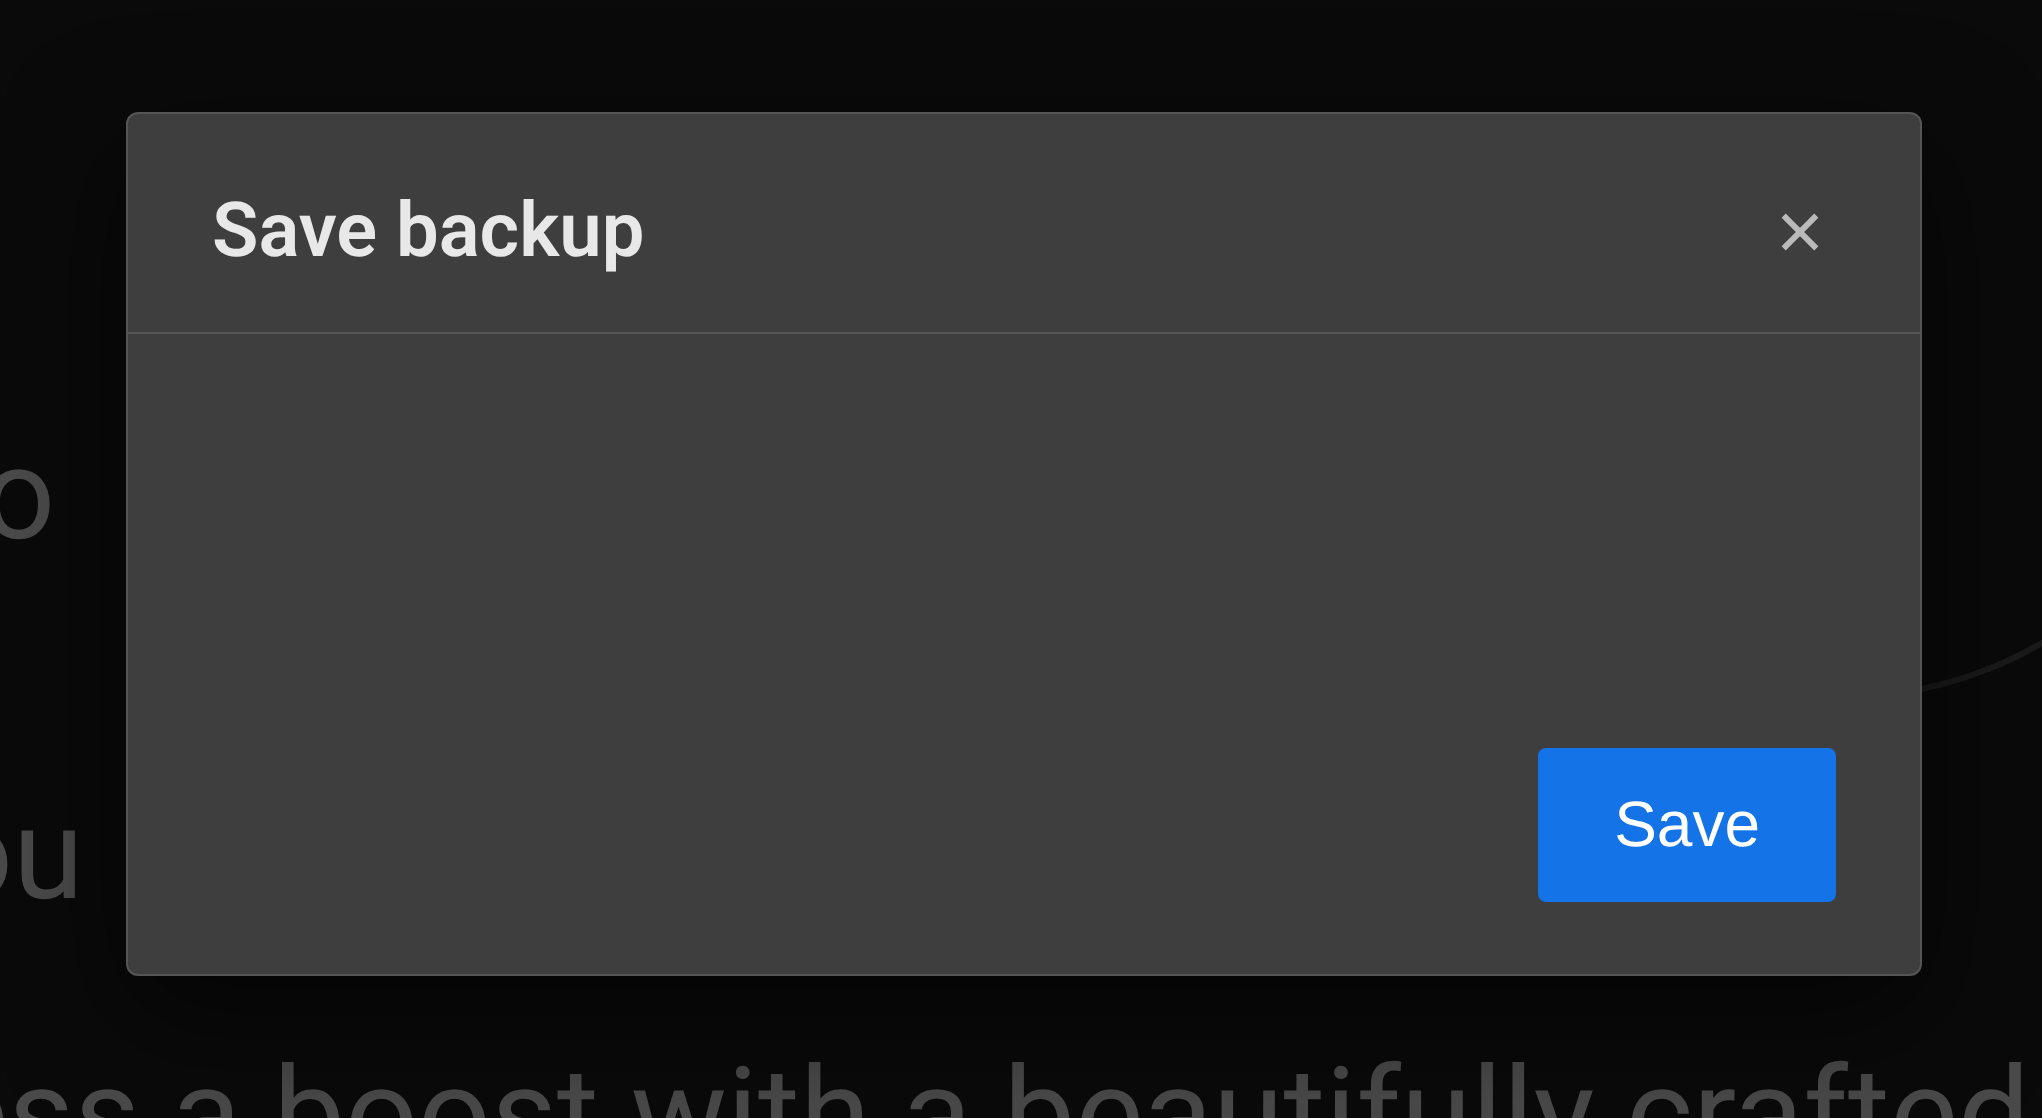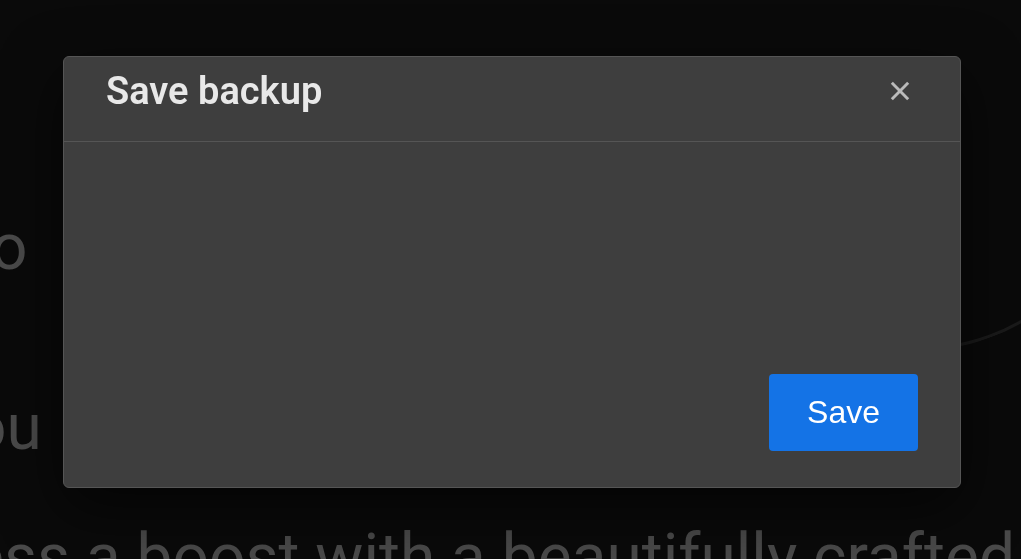--- a/index.html
+++ b/index.html
@@ -57,21 +57,21 @@
       border: 1px solid #555;
       border-radius: 6px;
       box-shadow: 0 20px 60px rgba(0,0,0,0.6);
       display: flex;
       flex-direction: column;
     }
     .modal-header {
       display: flex;
       align-items: center;
       justify-content: space-between;
-      padding: 12px 42px 28px 42px;
+      padding: 37px 42px 28px 42px;
       border-bottom: 1px solid #555;
       gap: 20px;
     }
     .modal-title {
       color: #e8e8e8;
       font-size: 38px;
       font-weight: 600;
     }
     .close-btn {
       background: transparent;

